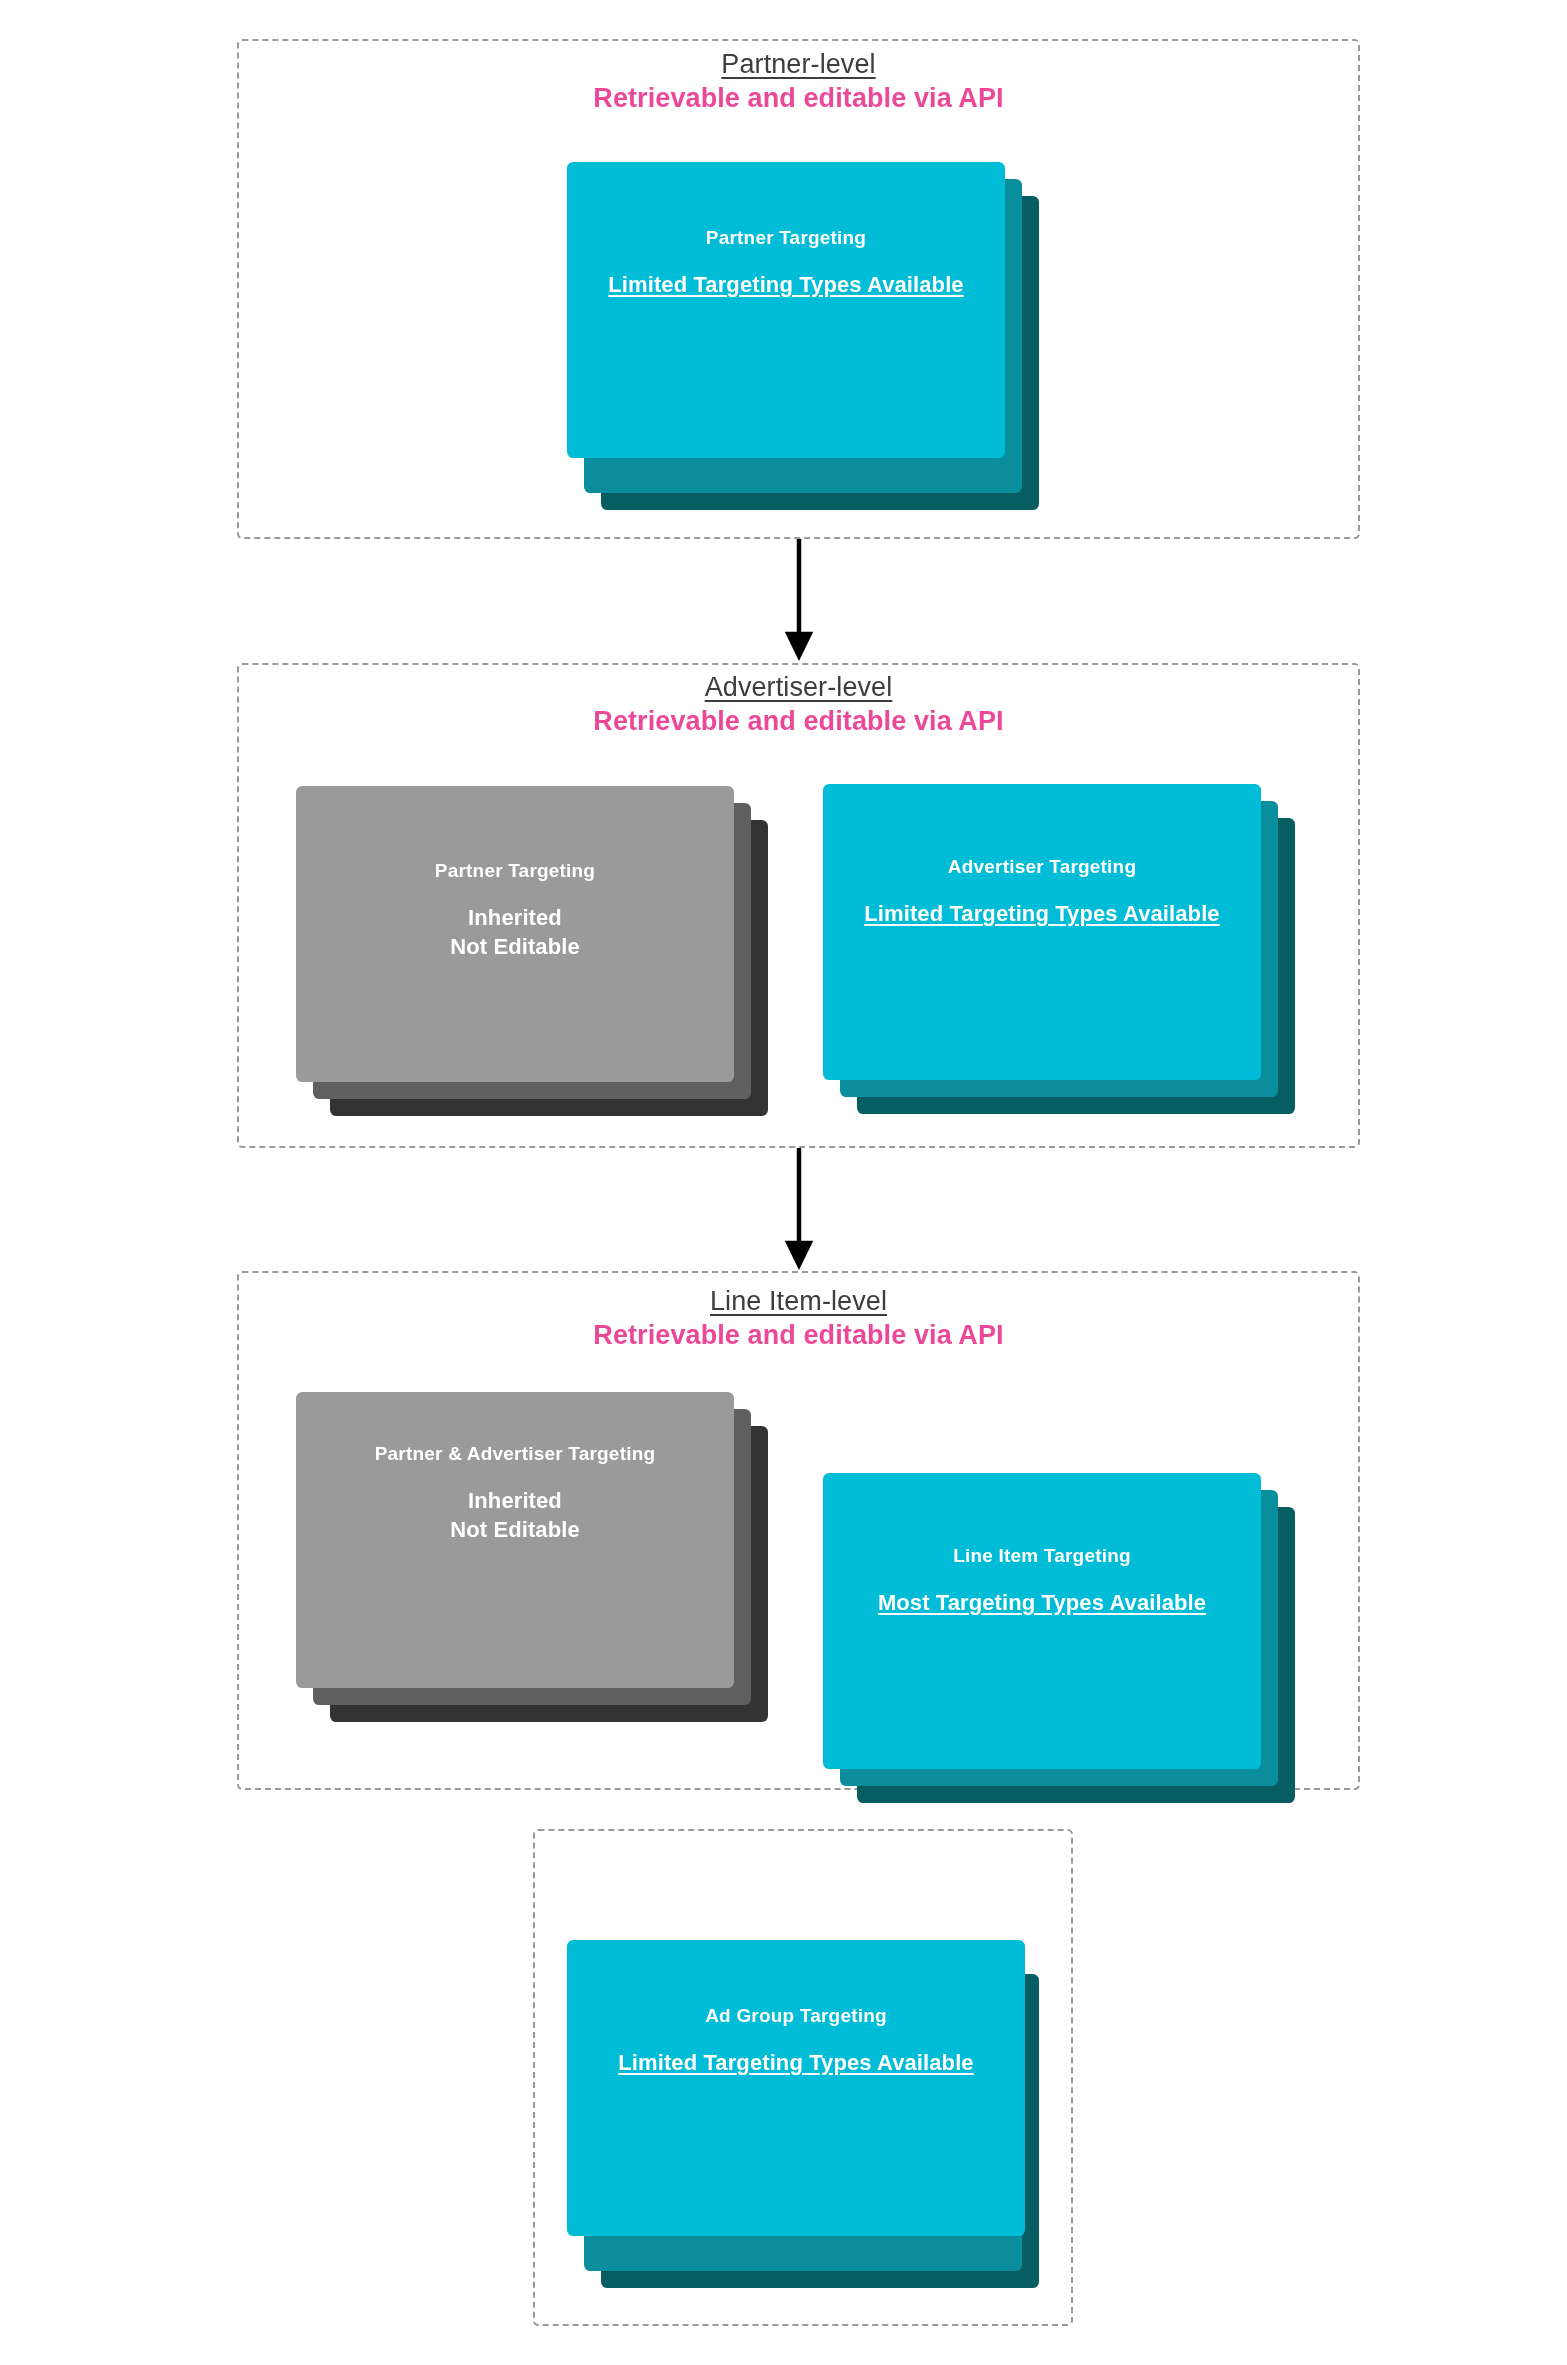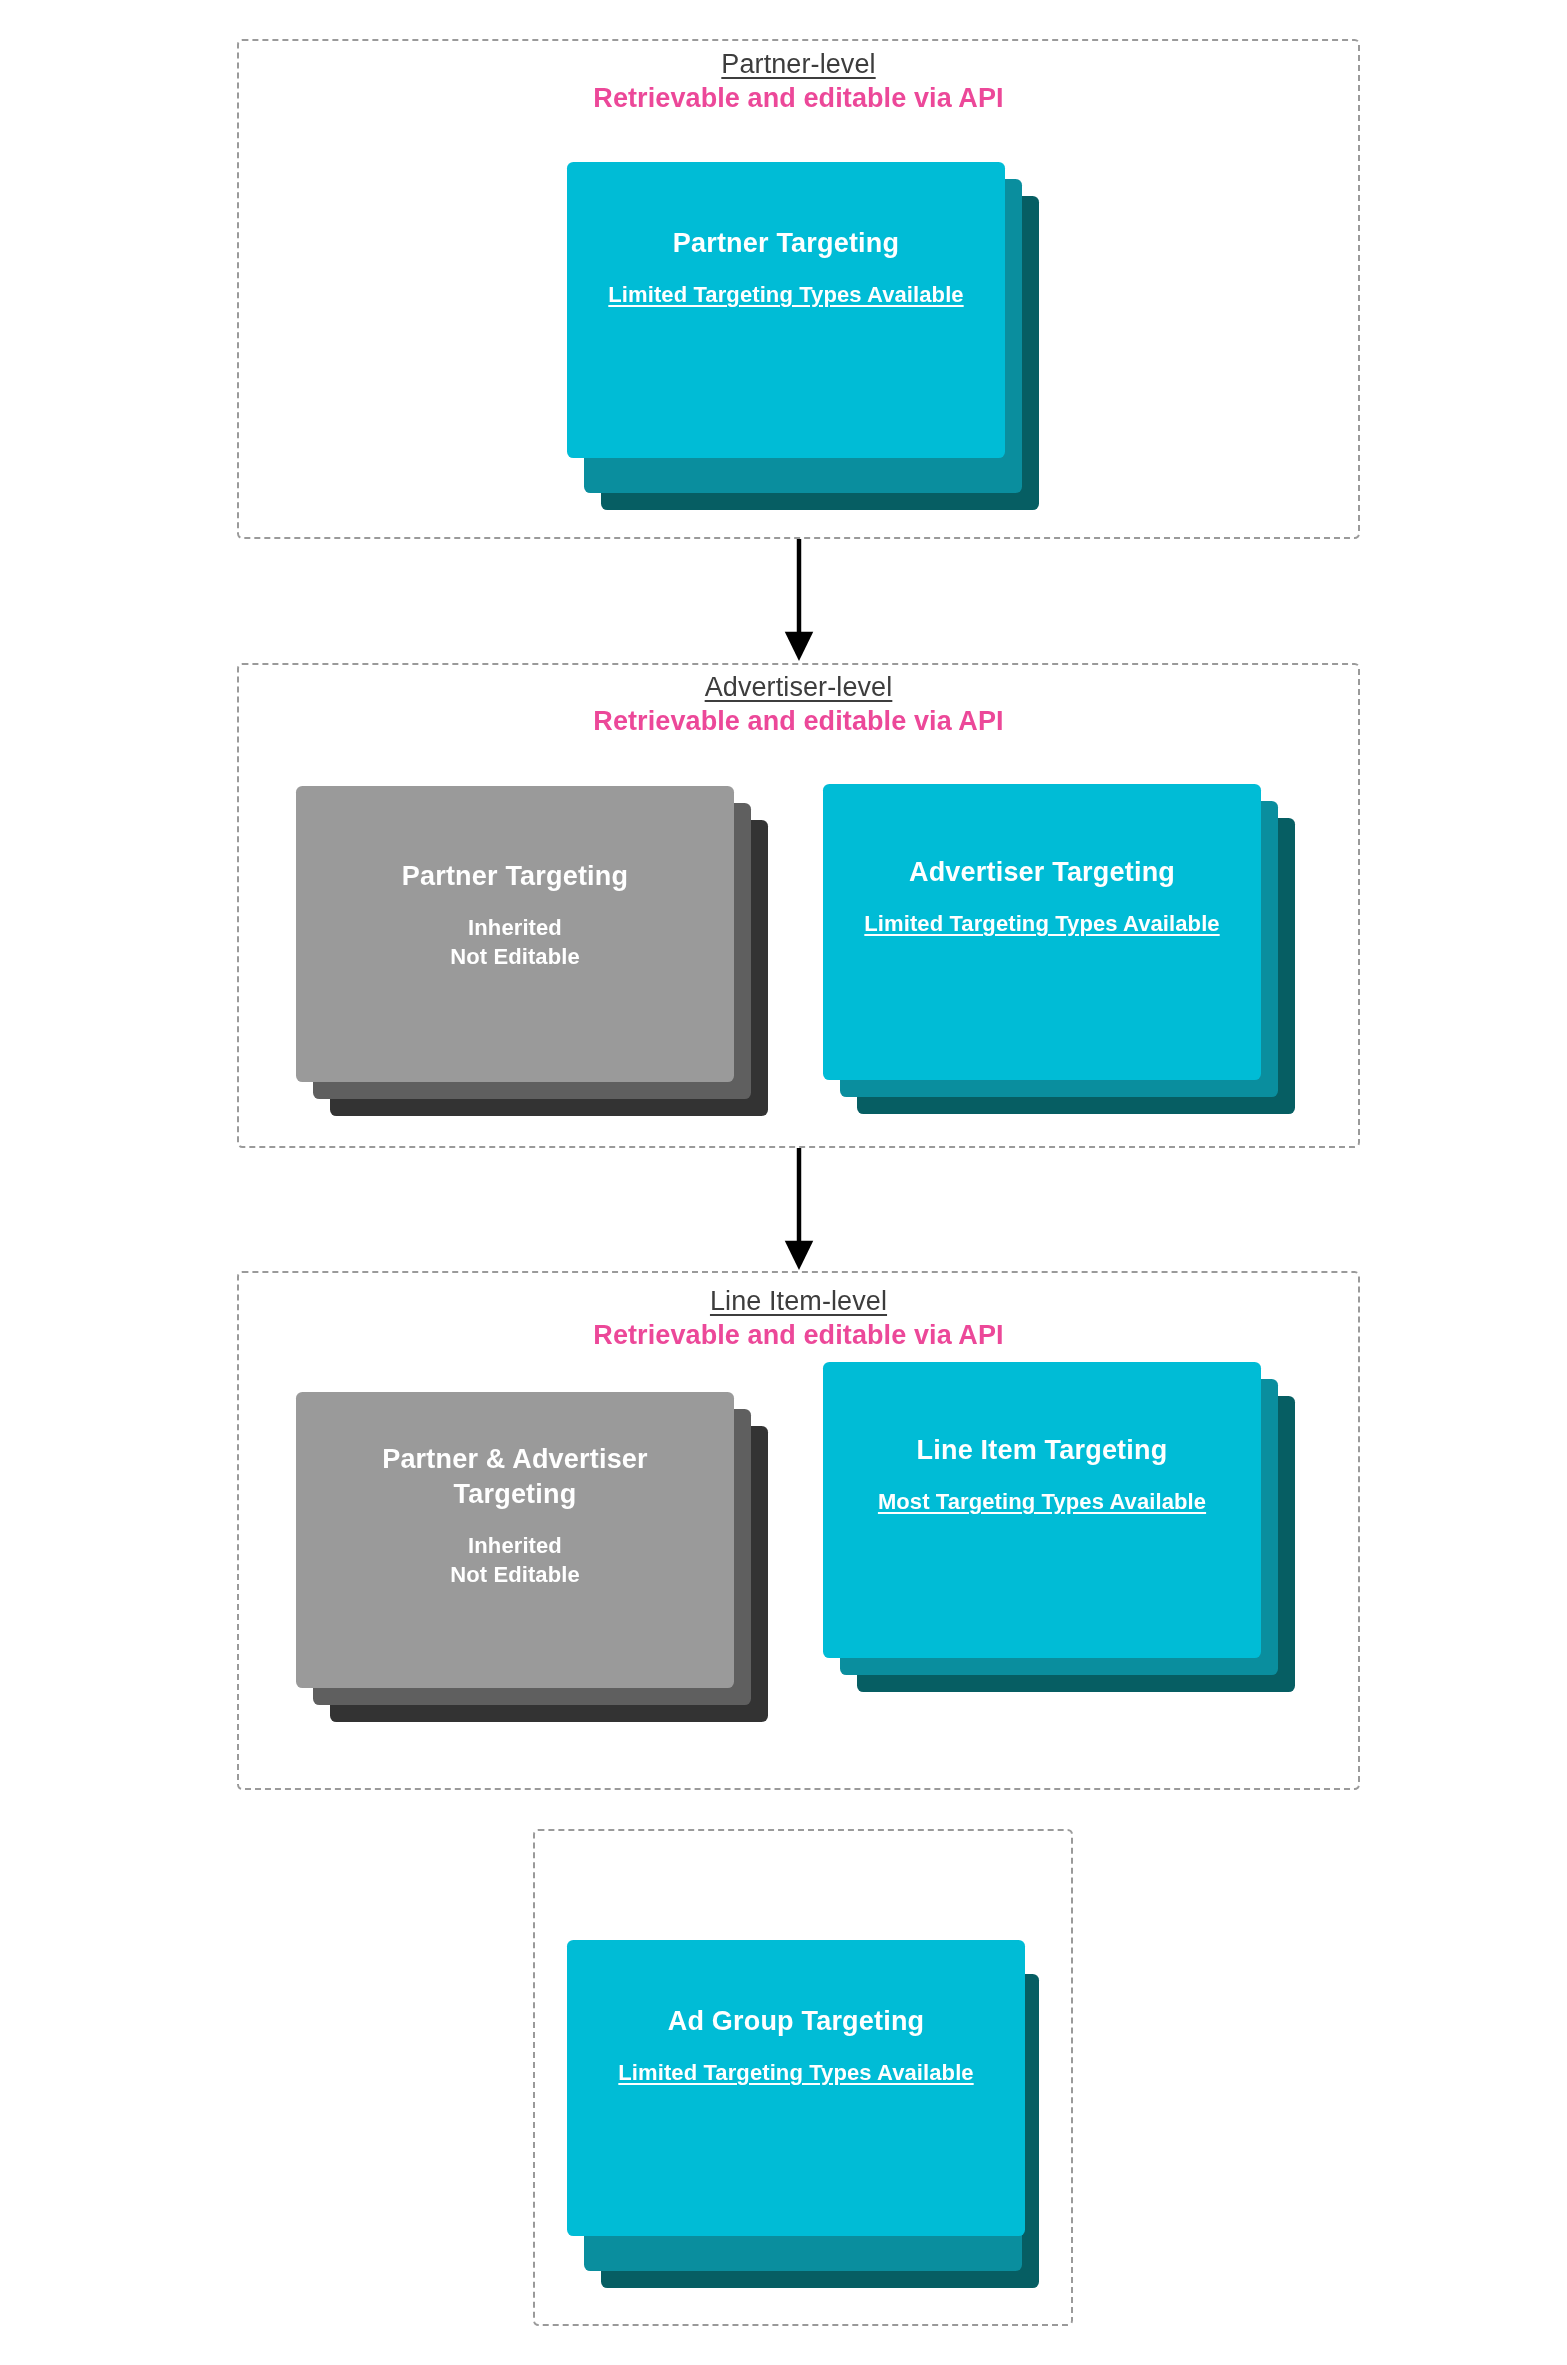--- a/index.html
+++ b/index.html
@@ -85,21 +85,21 @@
   .card-body {
     position: absolute;
     left: 0; right: 0;
     text-align: center;
     color: #ffffff;
     padding: 0 23px;
     box-sizing: border-box;
   }
   .card-title {
     display: block;
-    font-size: 27px;
+    font-size: 19px;
     font-weight: bold;
     line-height: 1.28;
     letter-spacing: 0.2px;
   }
   .card-note {
     display: block;
     margin-top: 19.6px;
     font-size: 22px;
     font-weight: bold;
     line-height: 1.32;
@@ -192,21 +192,21 @@
     <div class="card-layer layer-mid" style="left:17px; top:17px; width:438px; height:296px;"></div>
     <div class="card-layer layer-front" style="left:0px; top:0px; width:438px; height:296px;">
       <div class="card-body" style="top:50px;">
         <span class="card-title">Partner &amp; Advertiser Targeting</span>
         <span class="card-note" style="white-space: pre-line;">Inherited
 Not Editable</span>
       </div>
     </div>
   </div>
 
-  <div class="card-stack cyan" style="left:823px; top:1362px; width:478px; height:353px;padding-left:11px;">
+  <div class="card-stack cyan" style="left:823px; top:1473px; width:478px; height:353px;padding-left:11px;">
     <div class="card-layer layer-back" style="left:34px; top:34px; width:438px; height:296px;"></div>
     <div class="card-layer layer-mid" style="left:17px; top:17px; width:438px; height:296px;"></div>
     <div class="card-layer layer-front" style="left:0px; top:0px; width:438px; height:296px;">
       <div class="card-body" style="top:71px;">
         <span class="card-title">Line Item Targeting</span>
         <span class="card-note underlined">Most Targeting Types Available</span>
       </div>
     </div>
   </div>
 

